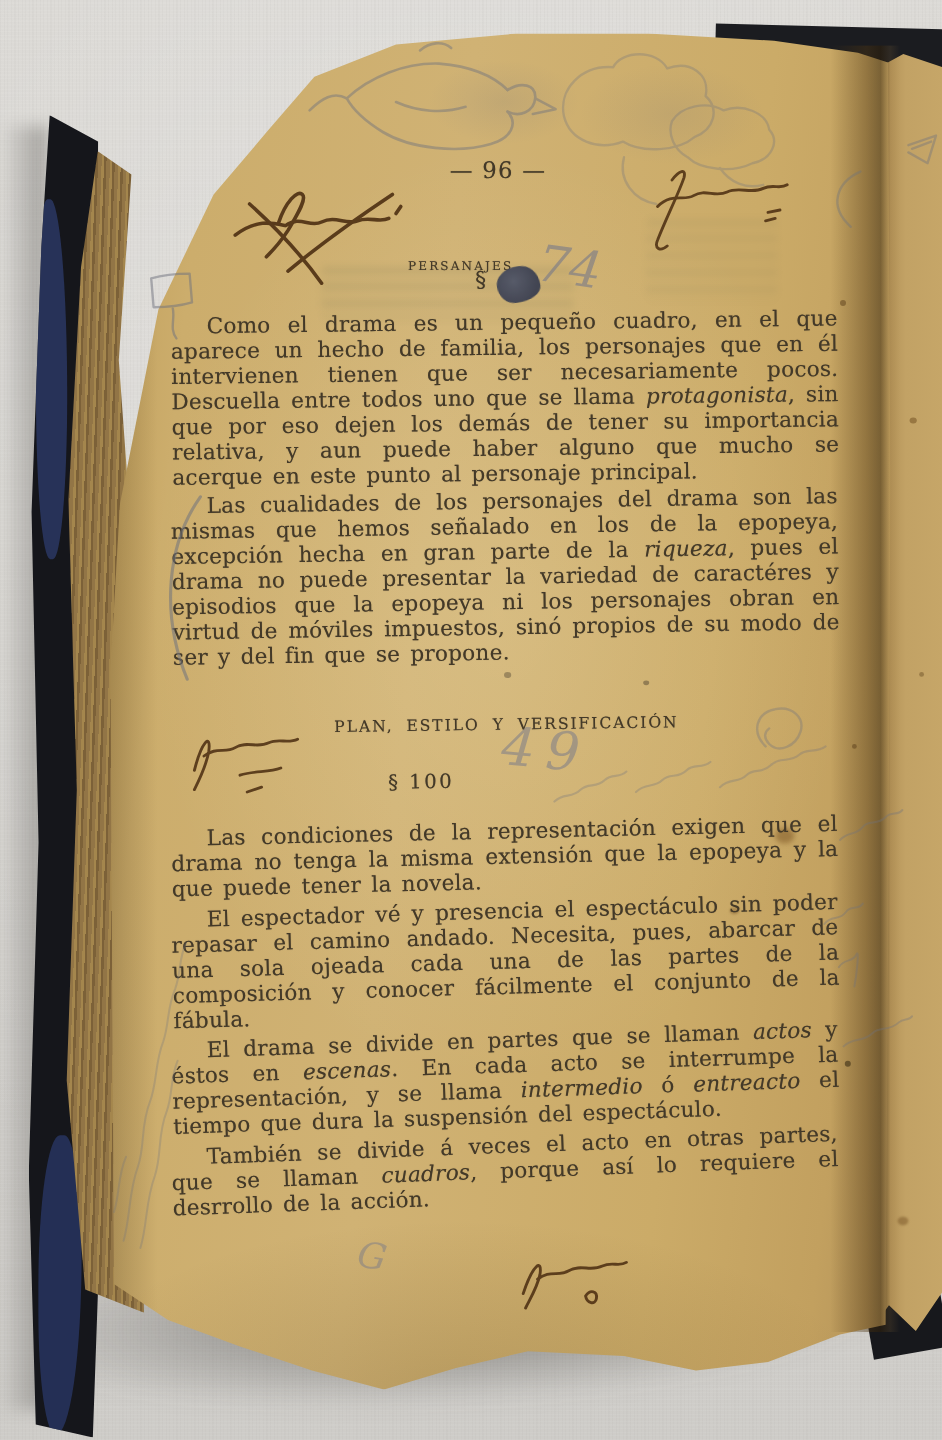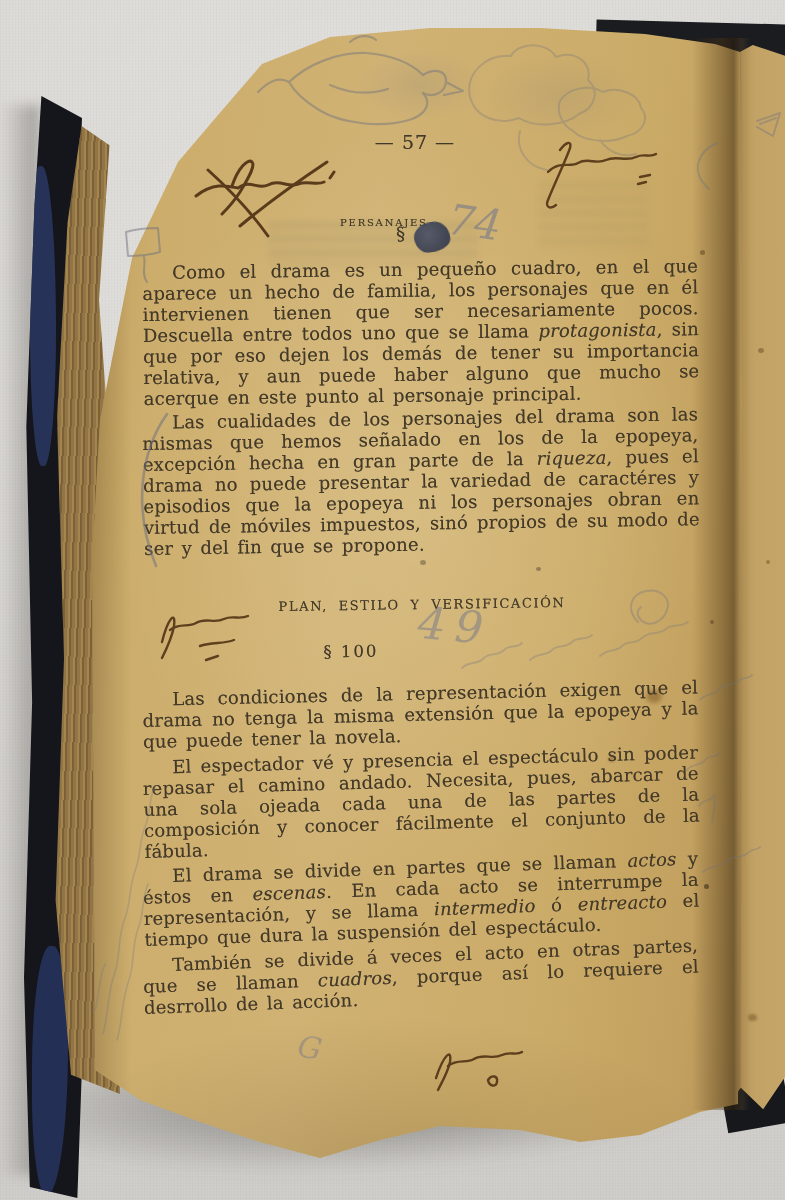--- a/index.html
+++ b/index.html
@@ -99,21 +99,21 @@
   <div class="abs cover-bottom-right"></div>
   <div class="abs page-stack-edge"></div>
 
   <div class="abs right-page-sliver"></div>
   <div class="abs main-page"></div>
   <div class="abs gutter-shadow"></div>
 
   <div class="abs smudge smudge1"></div>
   <div class="abs smudge smudge2"></div>
 
-  <div class="print pagenum">— 57 —</div>
+  <div class="print pagenum">— 96 —</div>
   <div class="print h1">PERSANAJES</div>
   <div class="print sec-sym">§</div>
   <div class="abs blot"></div>
   <div class="pencil-text hand74">74</div>
 
   <div class="print para p1"><span>Como el drama es un pequeño cuadro, en el que aparece un hecho de familia, los personajes que en él intervienen tienen que ser necesariamente pocos. Descuella entre todos uno que se llama </span><span class="it">protagonista</span><span>, sin que por eso dejen los demás de tener su importancia relativa, y aun puede haber alguno que mucho se acerque en este punto al personaje principal.</span></div>
   <div class="print para p2"><span>Las cualidades de los personajes del drama son las mismas que hemos señalado en los de la epopeya, excepción hecha en gran parte de la </span><span class="it">riqueza</span><span>, pues el drama no puede presentar la variedad de caractéres y episodios que la epopeya ni los personajes obran en virtud de móviles impuestos, sinó propios de su modo de ser y del fin que se propone.</span></div>
 
   <div class="print h2">PLAN, ESTILO Y VERSIFICACIÓN</div>
   <div class="print sec2">§ 100</div>

